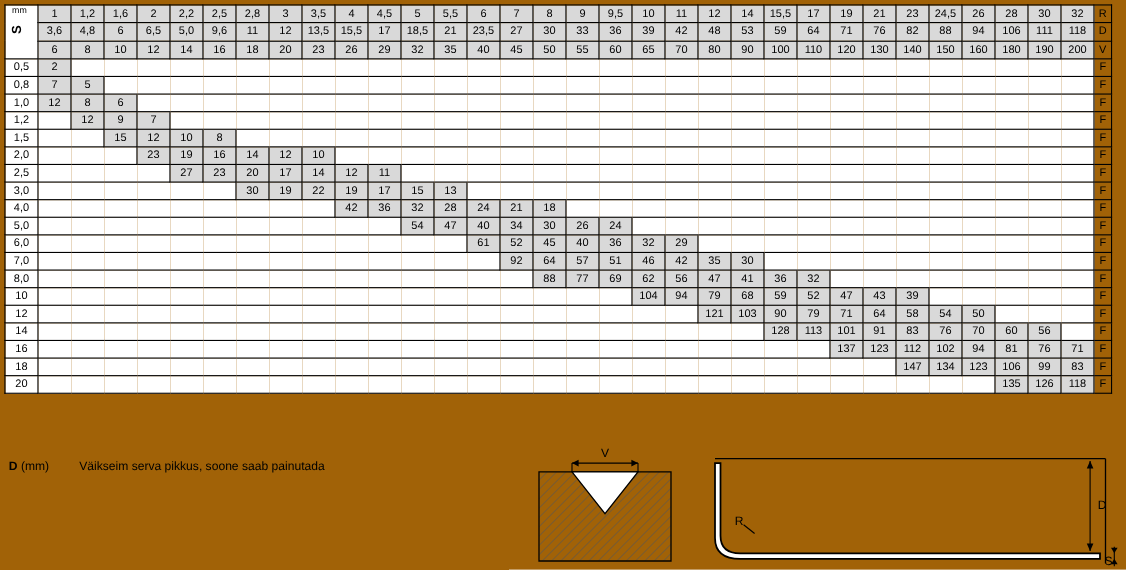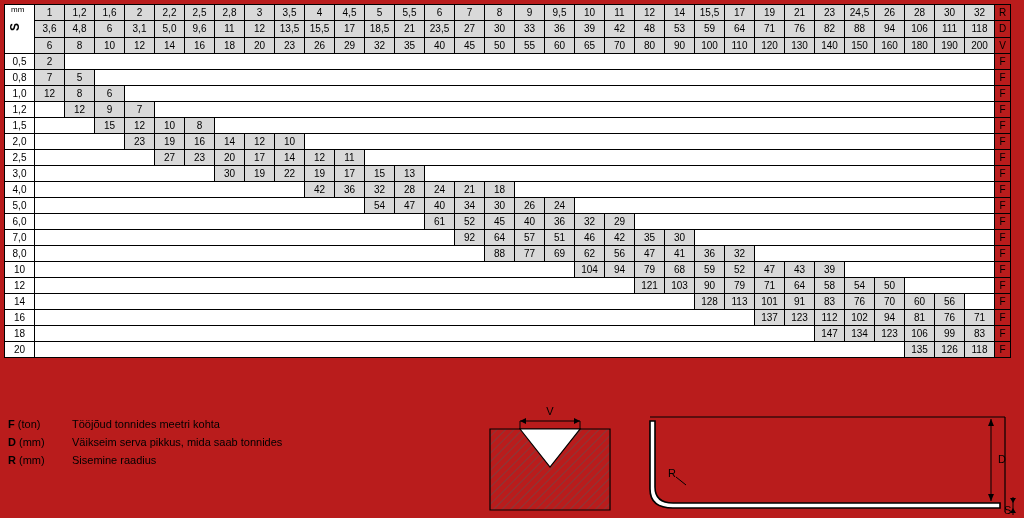--- a/index.html
+++ b/index.html
@@ -6,21 +6,21 @@
   html, body {
     margin: 0; padding: 0;
     background: #ffffff;
     font-family: "Liberation Sans", sans-serif;
   }
   #page {
     position: relative;
     width: 1024px;
     height: 518px;
     overflow: hidden;
-    background: #b91c1c;
+    background: #a16207;
   }
   table.bend {
     border-collapse: collapse;
     table-layout: fixed;
     margin-left: 4px;
     margin-top: 4px;
     font-size: 10px;
   }
   table.bend td, table.bend th {
     border: 1px solid #000;
@@ -171,21 +171,21 @@
           <td class="hdr-cell">26</td>
           <td class="hdr-cell">28</td>
           <td class="hdr-cell">30</td>
           <td class="hdr-cell">32</td>
           <td class="endcol">R</td>
         </tr>
       <tr>
           <td class="hdr-cell">3,6</td>
           <td class="hdr-cell">4,8</td>
           <td class="hdr-cell">6</td>
-          <td class="hdr-cell">3,1</td>
+          <td class="hdr-cell">6,5</td>
           <td class="hdr-cell">5,0</td>
           <td class="hdr-cell">9,6</td>
           <td class="hdr-cell">11</td>
           <td class="hdr-cell">12</td>
           <td class="hdr-cell">13,5</td>
           <td class="hdr-cell">15,5</td>
           <td class="hdr-cell">17</td>
           <td class="hdr-cell">18,5</td>
           <td class="hdr-cell">21</td>
           <td class="hdr-cell">23,5</td>
@@ -928,30 +928,22 @@
           <td class="cell-val shade">135</td>
           <td class="cell-val shade">126</td>
           <td class="cell-val shade">118</td>
           <td class="endcol">F</td>
         </tr>
       </tbody>
   </table>
 
   <div class="legend">
       <div class="legend-row">
-        <div class="legend-key"><b>F</b><span> (ton)</span></div>
-        <div class="legend-desc">Tööjõud tonnides meetri kohta</div>
-      </div>
-      <div class="legend-row">
         <div class="legend-key"><b>D</b><span> (mm)</span></div>
-        <div class="legend-desc">Väikseim serva pikkus, mida saab tonnides</div>
-      </div>
-      <div class="legend-row">
-        <div class="legend-key"><b>R</b><span> (mm)</span></div>
-        <div class="legend-desc">Sisemine raadius</div>
+        <div class="legend-desc">Väikseim serva pikkus, soone saab painutada</div>
       </div>
     </div>
 
   <div class="figs">
     <svg width="550" height="110" viewBox="0 0 550 110">
       <defs>
         <pattern id="hatch" patternUnits="userSpaceOnUse" width="6" height="6" patternTransform="rotate(45)">
           <line x1="0" y1="0" x2="0" y2="6" stroke="#555" stroke-width="1"></line>
         </pattern>
       </defs>

